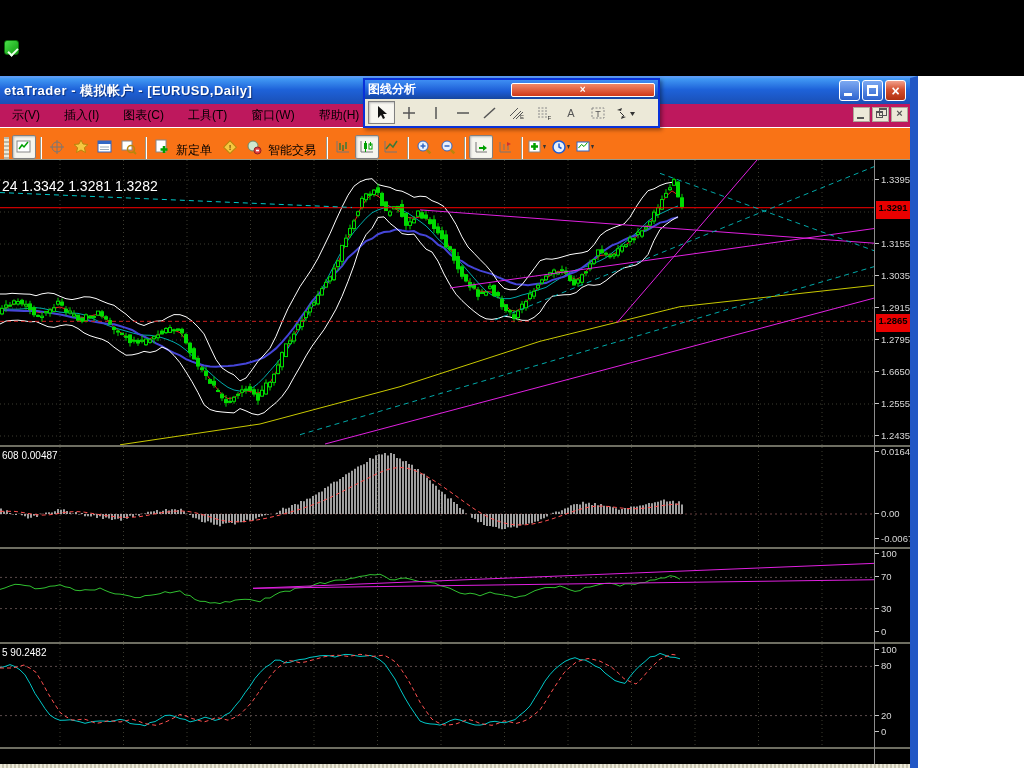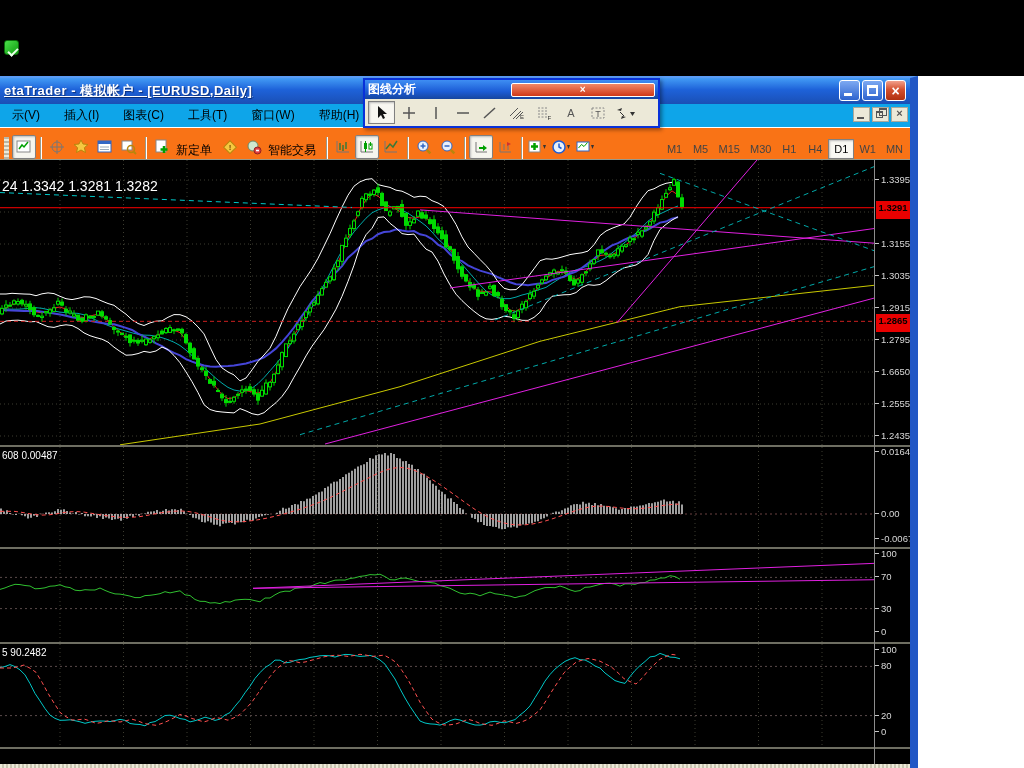--- a/index.html
+++ b/index.html
@@ -11,30 +11,30 @@
     background:linear-gradient(135deg,#4be04b,#0f9b0f); border:1px solid #0a6d0a; }
   .tray-icon::after { content:""; position:absolute; left:3px; top:7px; width:8px; height:4px;
     border-left:2px solid #eaffea; border-bottom:2px solid #eaffea; transform:rotate(-45deg); }
 
   
   .window { position:absolute; left:0; top:76px; width:918px; height:692px;
     border-top:2px solid #5A9CF5; border-right:8px solid #2257C5; background:#ECE9D8; }
   .titlebar { height:26px; background:linear-gradient(180deg,#439CF6 0%,#1E62D9 45%,#1A4FB5 100%);
     display:flex; align-items:center; color:#fff; font-weight:bold; font-size:13px;
     padding-left:4px; position:relative; }
-  .title-text { white-space:nowrap; text-shadow:1px 1px 1px #0a2f7a; letter-spacing:.5px;text-decoration:underline; }
+  .title-text { white-space:nowrap; text-shadow:1px 1px 1px #0a2f7a; letter-spacing:.5px; }
   .winbtns { position:absolute; right:4px; top:2px; display:flex; gap:2px; }
   .wbtn { width:21px; height:21px; border-radius:3px; border:1px solid #fff;
     background:linear-gradient(180deg,#7DA9F2,#2E63CE); position:relative; cursor:pointer; }
   .wbtn.close { background:linear-gradient(180deg,#F2A08C,#D4502E 45%,#B03010); }
   .wbtn .g-min { position:absolute; left:4px; bottom:4px; width:8px; height:3px; background:#fff; }
   .wbtn .g-max { position:absolute; left:4px; top:4px; width:11px; height:11px; border:2px solid #fff; border-top-width:3px; }
   .wbtn .g-x { position:absolute; left:0; top:1px; width:100%; text-align:center; color:#fff; font-weight:bold; font-size:14px; line-height:18px; }
 
-  .menubar { height:24px; background:#0ea5e9; display:flex; align-items:center; font-size:12px;
+  .menubar { height:24px; background:#be185d; display:flex; align-items:center; font-size:12px;
     border-bottom:1px solid #fff; position:relative; }
   .menu-item { padding:3px 12px; cursor:default; }
   .mdibtns { position:absolute; right:2px; top:3px; display:flex; gap:2px; }
   .mbtn { width:17px; height:15px; border:1px solid #ACA899; background:#ECE9D8; position:relative; cursor:pointer; }
   .mbtn .g-min { position:absolute; left:3px; bottom:2px; width:7px; height:2px; background:#555; }
   .mbtn .g-res { position:absolute; left:3px; top:3px; width:7px; height:7px; border:1px solid #555; border-top-width:2px; }
   .mbtn .g-res::before { content:""; position:absolute; left:2px; top:-5px; width:6px; height:5px; border:1px solid #555; border-top-width:2px; }
   .mbtn .g-x { position:absolute; left:0; top:-1px; width:100%; text-align:center; color:#555; font-weight:bold; font-size:11px; }
 
   .toolbar { height:32px; background:#f97316; border-bottom:1px solid #9a9a8a; display:flex; align-items:flex-end;
@@ -239,31 +239,20 @@
             <path d="M7 4.5V8l2.5 1.5" stroke="#1C5CD6" stroke-width="1.5" fill="none"></path>
             <path d="M15 6l3 0-1.5 4z" fill="#333"></path>
           </svg>
         </span>
       <span class="tbtn">
         <svg width="20" height="16">
             <rect x="1" y="3" width="12" height="9" fill="#fff" stroke="#3166C5"></rect>
             <path d="M2.5 9l3-3.5 2.5 2 3.5-4" stroke="#00A000" fill="none"></path>
             <path d="M15 6l3 0-1.5 4z" fill="#333"></path>
           </svg>
-        </span>
-      <span class="tf-group" id="tf-group">
-          <span class="tfbtn">M1</span>
-          <span class="tfbtn">M5</span>
-          <span class="tfbtn">M15</span>
-          <span class="tfbtn">M30</span>
-          <span class="tfbtn">H1</span>
-          <span class="tfbtn">H4</span>
-          <span class="tfbtn active">D1</span>
-          <span class="tfbtn">W1</span>
-          <span class="tfbtn">MN</span>
         </span>
     </div>
 
     <div class="chartwrap">
       <svg id="svg-main" class="panel-svg" style="top:0" width="874" height="285">
           <line x1="60" y1="0" x2="60" y2="285" stroke="#3C3C30" stroke-dasharray="1,3"></line>
           <line x1="123.5" y1="0" x2="123.5" y2="285" stroke="#3C3C30" stroke-dasharray="1,3"></line>
           <line x1="187" y1="0" x2="187" y2="285" stroke="#3C3C30" stroke-dasharray="1,3"></line>
           <line x1="250.5" y1="0" x2="250.5" y2="285" stroke="#3C3C30" stroke-dasharray="1,3"></line>
           <line x1="314" y1="0" x2="314" y2="285" stroke="#3C3C30" stroke-dasharray="1,3"></line>

